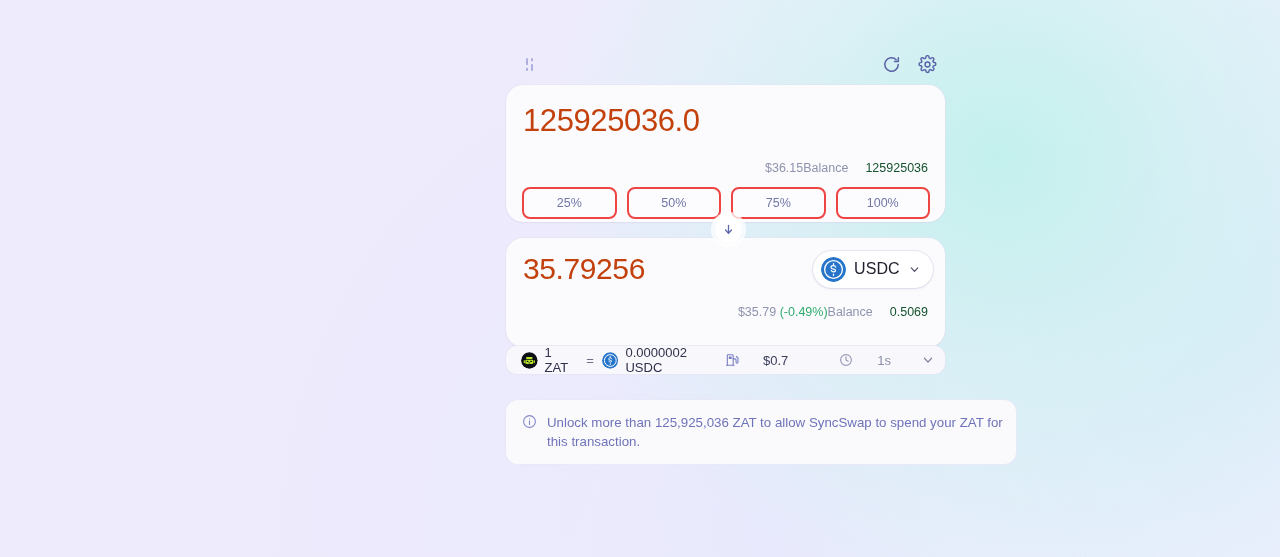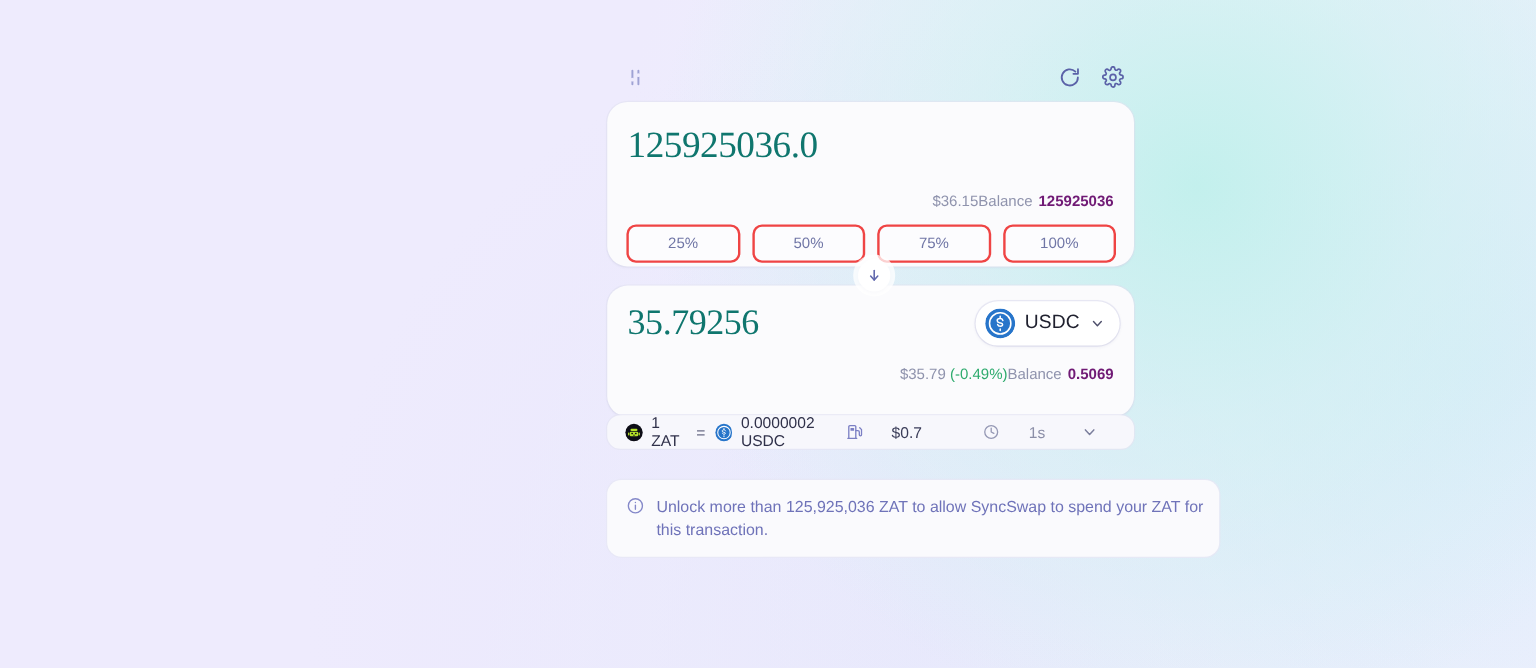--- a/index.html
+++ b/index.html
@@ -76,24 +76,24 @@
     justify-content: space-between;
     padding: 0 15px 0 17px;
   }
   #card-from .amount-row { height: 72px; }
   #card-to   .amount-row { height: 62px; }
 
   .amount-input {
     border: none;
     outline: none;
     background: transparent;
-    font-family: Liberation Serif, serif;
+    font-family: Liberation Sans, sans-serif;
     font-size: 31px;
     font-weight: 400;
-    color: #0f766e;
+    color: #c2410c;
     letter-spacing: -0.4px;
     padding: 0;
     width: 290px;
     line-height: 1;
   }
   #card-to .amount-input { font-size: 30px; }
 
   .token-pill {
     display: flex;
     align-items: center;
@@ -120,21 +120,21 @@
     justify-content: flex-end;
     padding: 0 17px;
     font-size: 12.5px;
     color: #8f93ad;
   }
   #card-from .meta-row { height: 22px; }
   #card-to   .meta-row { height: 24px; }
   .meta-left .fiat { color: #8f93ad; }
   .meta-left .pct-green { color: #2eab6e; }
   .meta-right { color: #8f93ad; }
-  .meta-right .bal-val { color: #701a75; margin-left: 5px; font-weight: bold; }
+  .meta-right .bal-val { color: #14532d; margin-left: 17px; }
 
   .pct-row {
     display: flex;
     gap: 10px;
     padding: 8px 15px 0 16px;
   }
   .pct-btn {
     flex: 1;
     height: 28px;
     border-radius: 8px;
@@ -172,21 +172,21 @@
     position: absolute;
     left: 0;
     top: 346px;
     width: 439px;
     height: 28px;
     background: #f7f7fc;
     border-radius: 11px;
     display: flex;
     align-items: center;
     justify-content: flex-end;
-    padding: 0 30px 0 15px;
+    padding: 0 10px 0 15px;
     box-sizing: border-box;
     cursor: pointer;
     box-shadow: 0 0 0 1px rgba(228,228,242,0.7);
   }
   .rate-left { display: flex; align-items: center; gap: 7px; font-size: 13px; color: #30314a; }
   .rate-left .mini-logo { width: 17px; height: 17px; border-radius: 50%; display:block; }
   .rate-left .eq { color: #6e7089; margin: 0 1px; }
   .rate-right { display: flex; align-items: center; gap: 24px; font-size: 13px; color: #3b3d59; }
   .rate-right .muted { color: #8c8fa8; }
   .rate-right .sep { width: 3px; }

